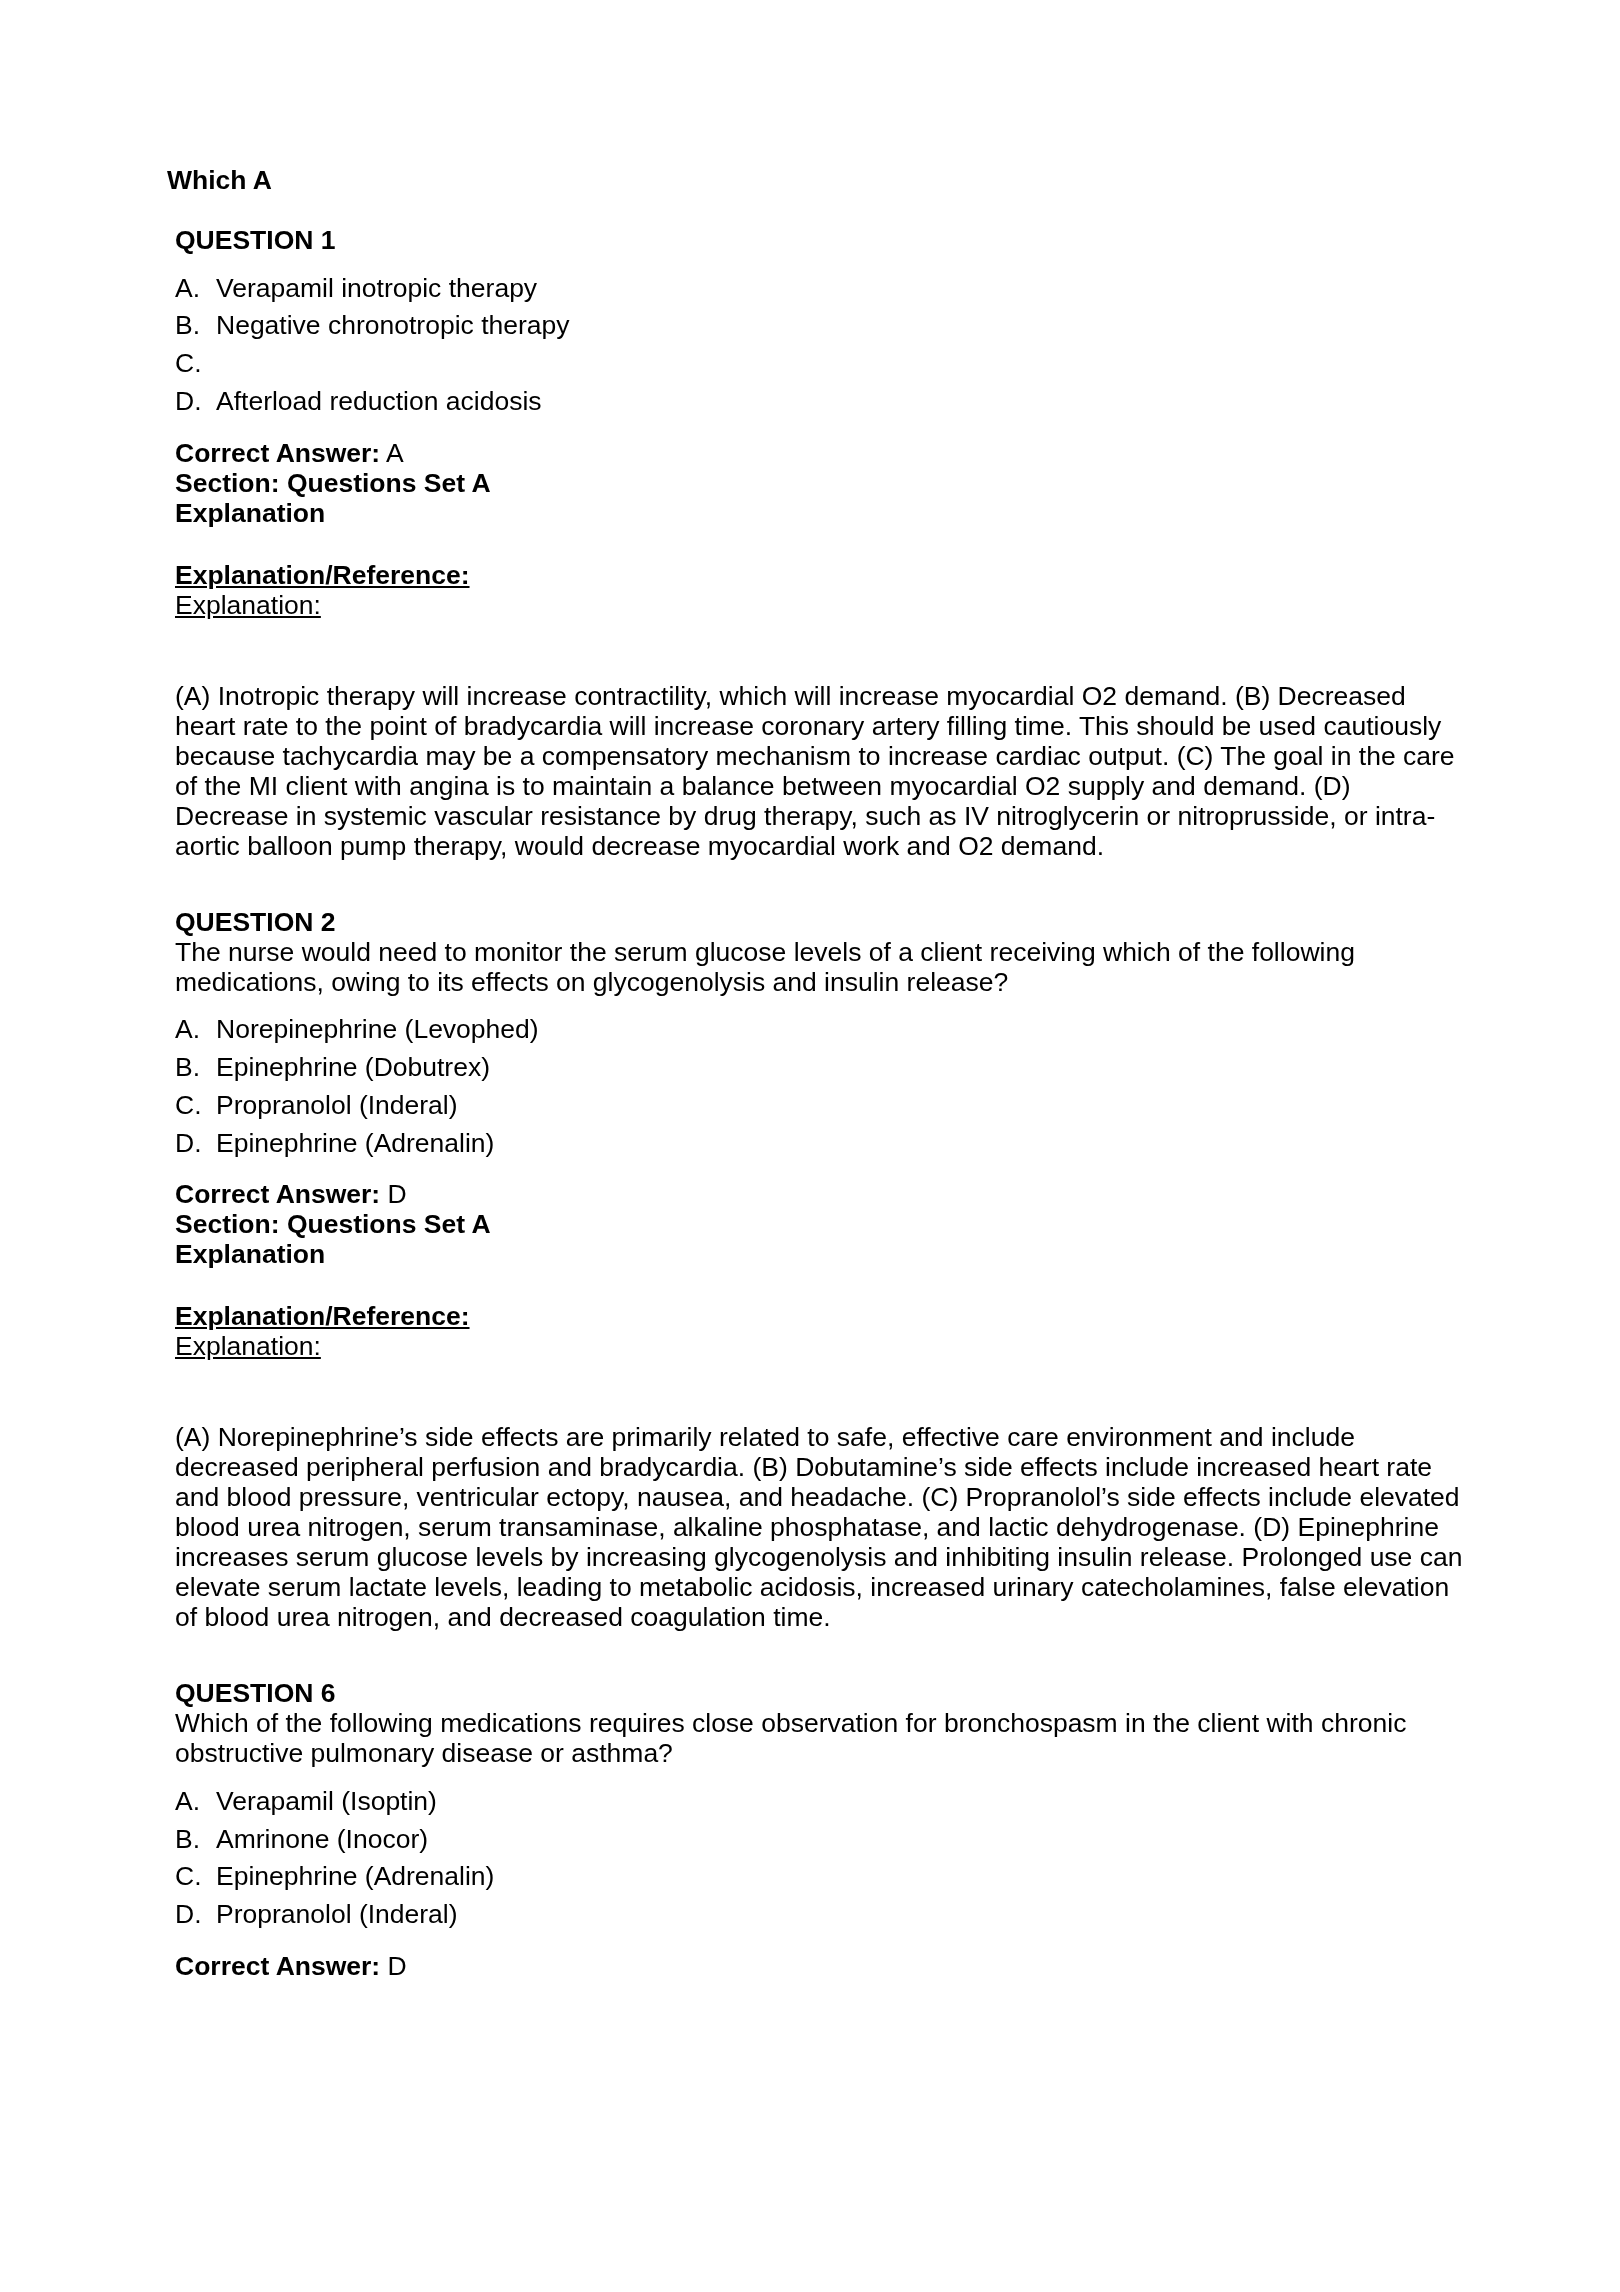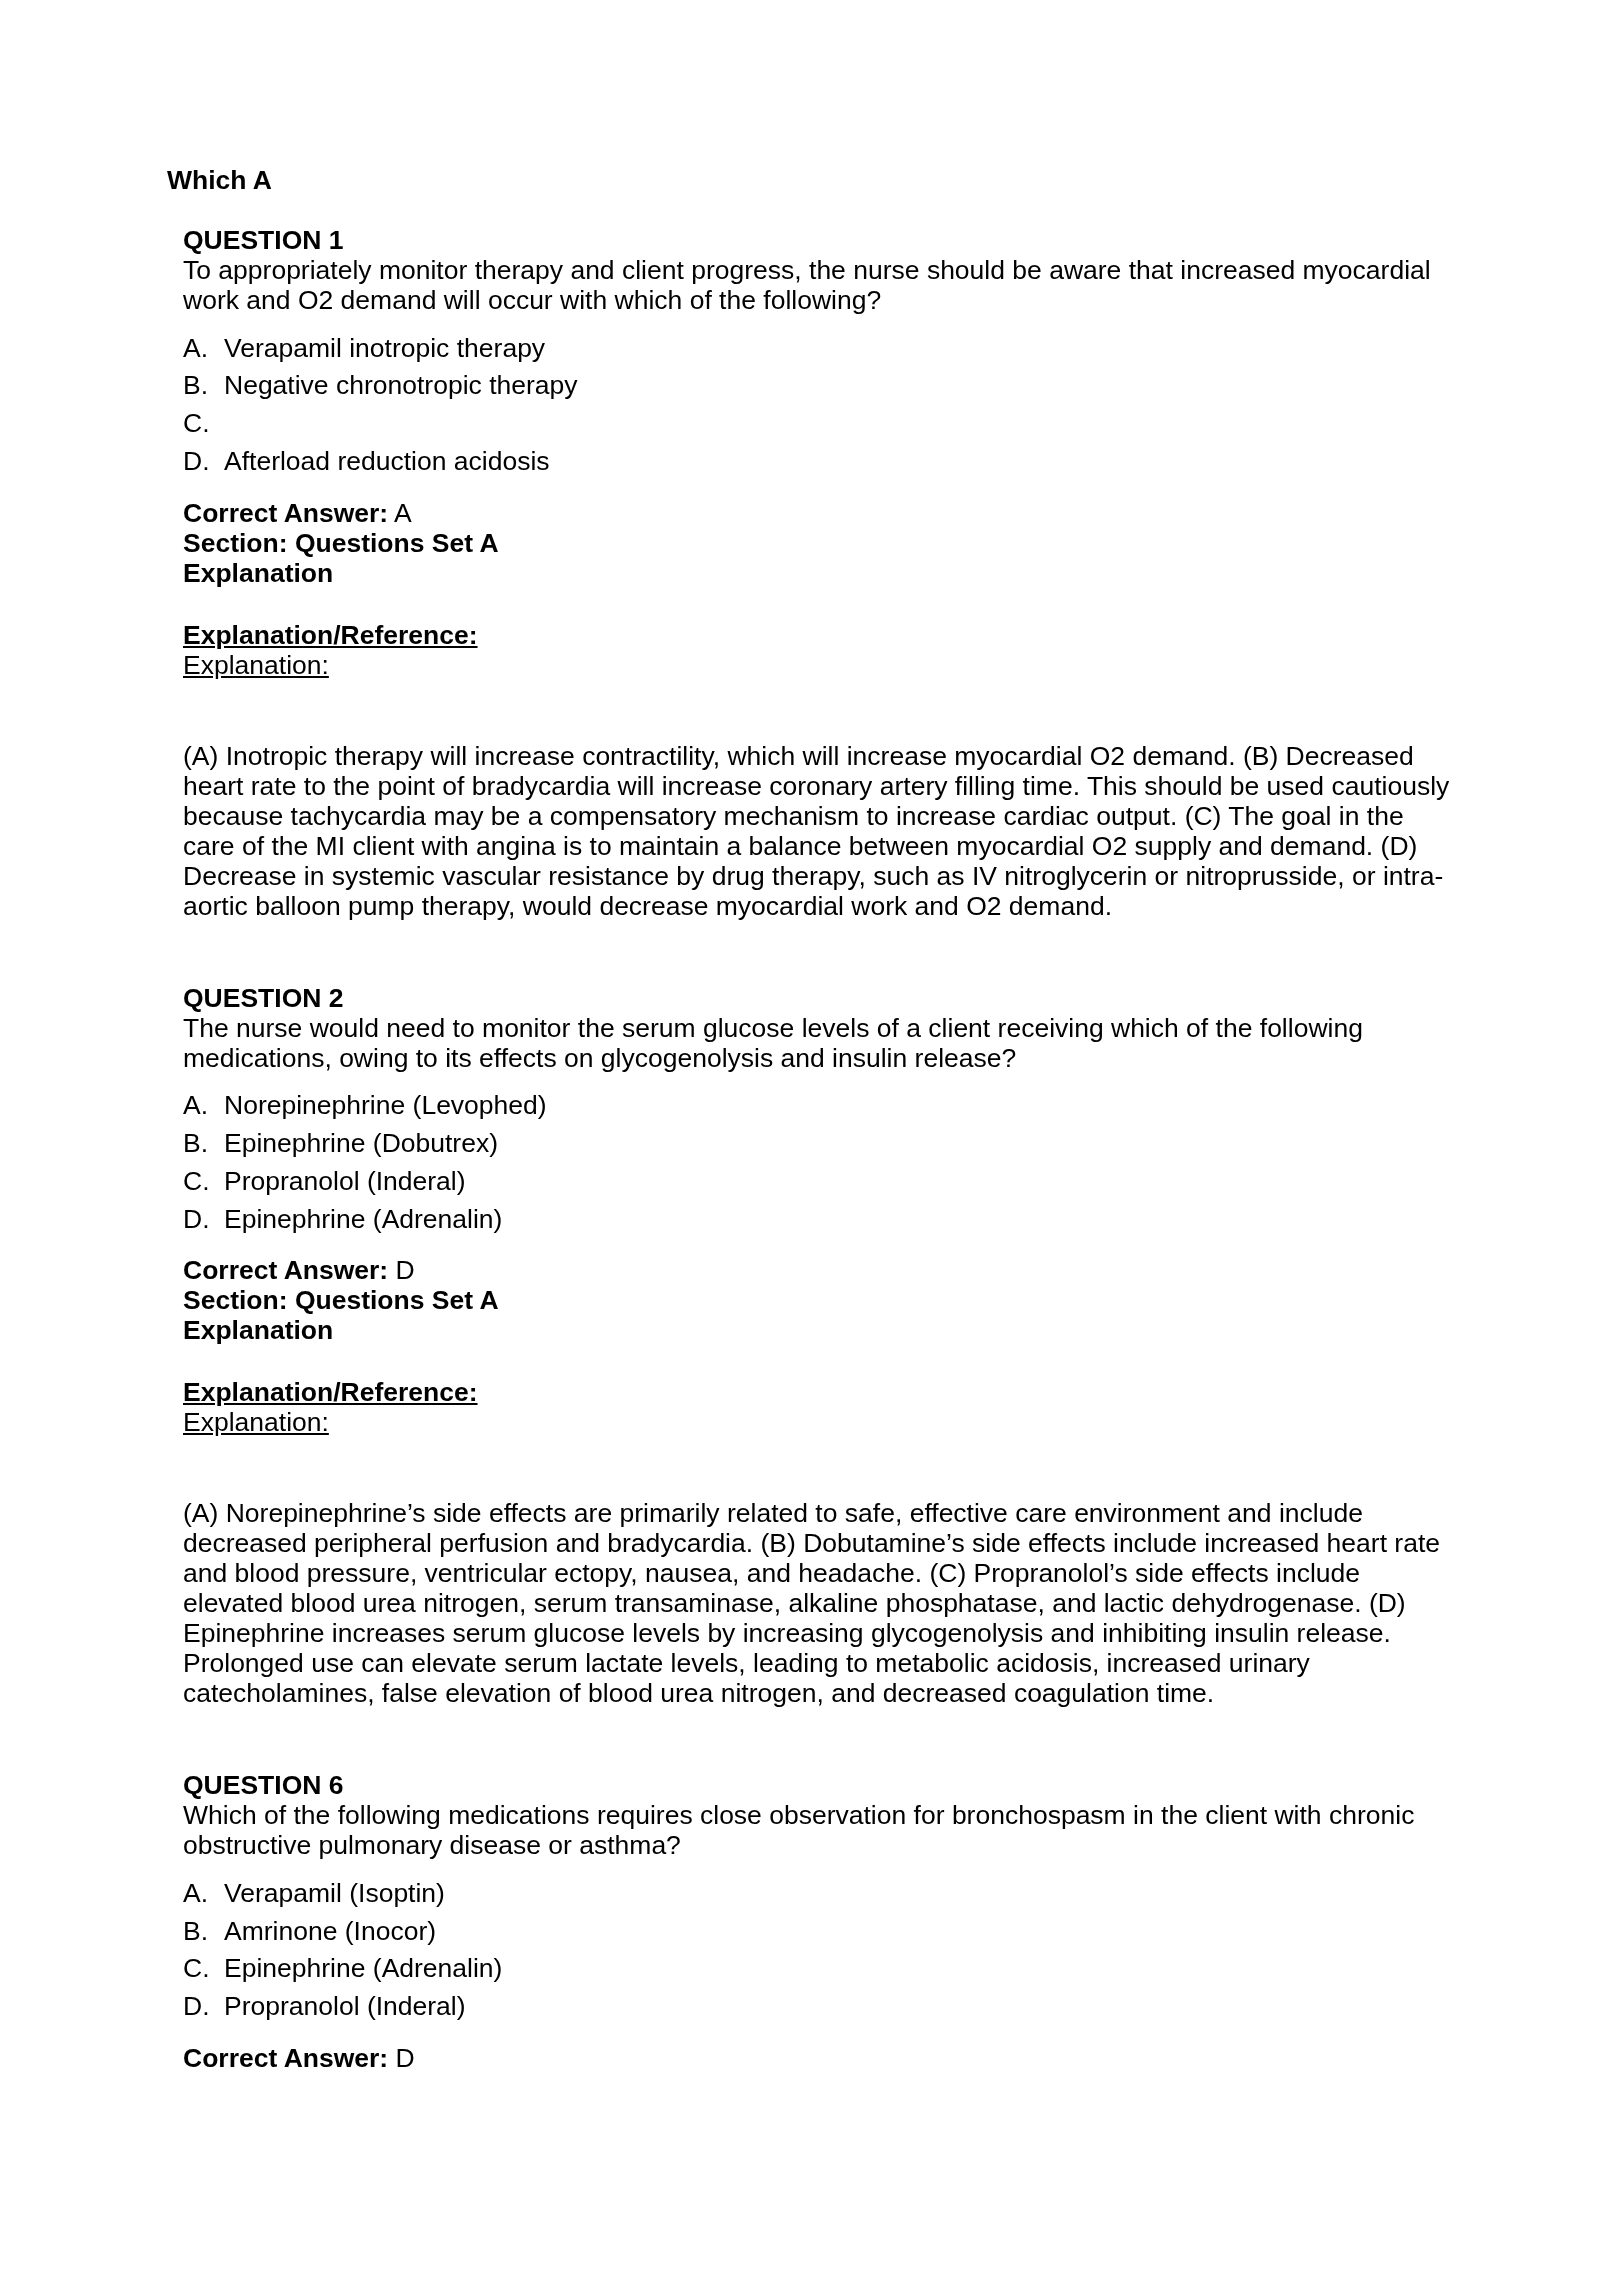--- a/index.html
+++ b/index.html
@@ -21,21 +21,21 @@
       position: absolute;
       left: 167px;
       top: 165px;
       width: 1304px;
     }
     .exam-title {
       font-weight: bold;
       margin: 0 0 30px 0;
     }
     .question {
-      margin: 16px;
+      margin: 8px;
     }
     .q-heading {
       font-weight: bold;
       margin: 0;
     }
     .q-text {
       margin: 0;
     }
     .options {
       list-style: none;
@@ -74,21 +74,20 @@
   </style>
 </head>
 <body>
 
 <div class="page">
 
   <div class="exam-title">Which A</div>
 
   <section class="question">
     <div class="q-heading">QUESTION 1</div>
-    <div class="q-text">To appropriately monitor therapy and client progress, the nurse should be aware that increased myocardial work and O2 demand will occur with which of the following?</div>
     <ul class="options">
       <li class="option">
         <span class="opt-letter">A.</span>
         <span class="opt-text">Verapamil inotropic therapy</span>
       </li>
       <li class="option">
         <span class="opt-letter">B.</span>
         <span class="opt-text">Negative chronotropic therapy</span>
       </li>
       <li class="option">

